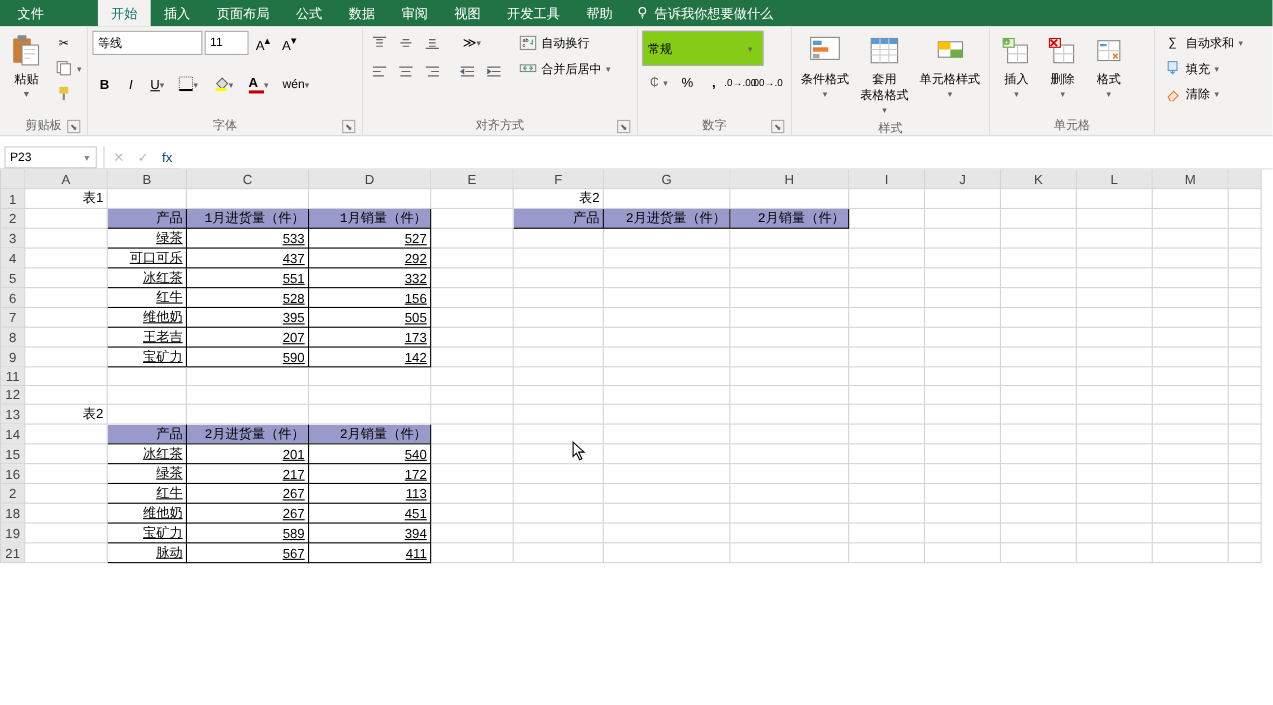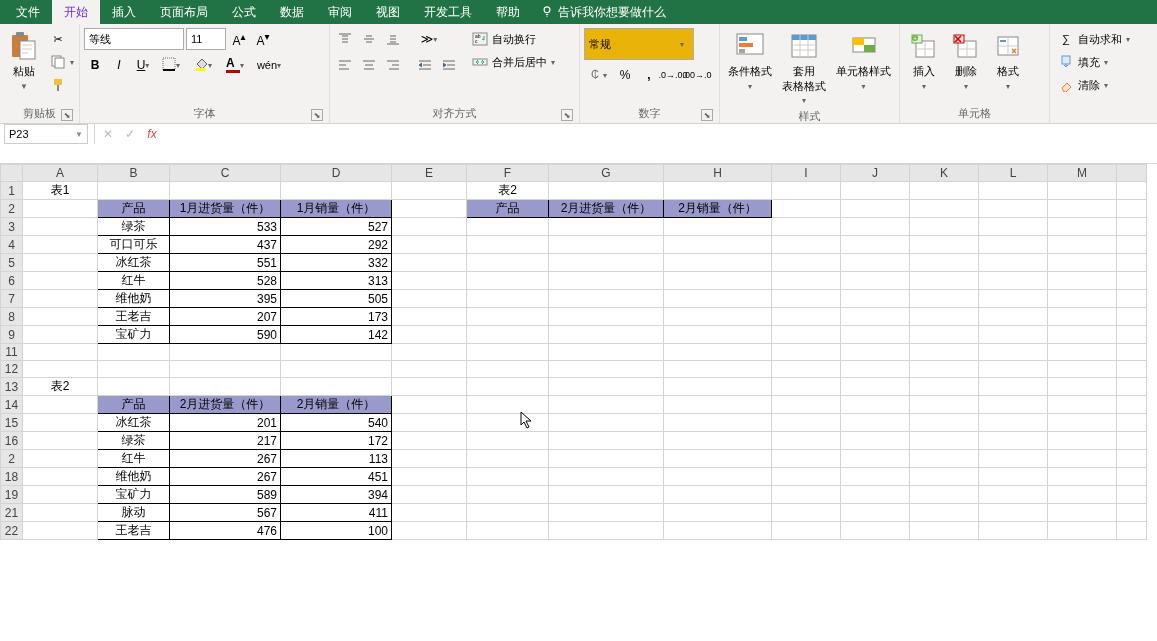--- a/index.html
+++ b/index.html
@@ -1,21 +1,21 @@
 <!DOCTYPE html>
 <html><head>
 <meta charset="utf-8">
 <style>
 * { margin: 0; padding: 0; box-sizing: border-box; font-family: "Microsoft YaHei", Arial, sans-serif; }
 body { background: #fff; font-size: 12px; overflow: hidden; width: 1157px; height: 641px; }
 
 
 .ribbon-tabs { background: #217346; height: 24px; display: flex; align-items: center; color: #fff; padding-left: 4px; }
 .ribbon-tab { padding: 4px 12px; cursor: pointer; height: 24px; display: flex; align-items: center; }
-.ribbon-tab.active { background: #f3f2f1; color: #6d28d9; }
+.ribbon-tab.active { background: #f3f2f1; color: #0f766e; margin-left: 37px; }
 .tell-me { display: flex; align-items: center; gap: 4px; margin-left: 8px; }
 .tell-me svg { width: 14px; height: 14px; }
 
 .ribbon-body { background: #f3f2f1; height: 100px; display: flex; border-bottom: 1px solid #d4d4d4; }
 .ribbon-group { border-right: 1px solid #e1dfdd; display: flex; flex-direction: column; padding: 2px 4px 0; }
 .group-content { flex: 1; display: flex; align-items: flex-start; gap: 2px; padding-top: 2px; }
 .group-label { text-align: center; font-size: 11px; color: #666; padding: 2px 0; display: flex; justify-content: center; align-items: center; position: relative; }
 .dlg-launcher { position: absolute; right: 2px; bottom: 2px; width: 12px; height: 12px; border: 1px solid #aaa; display: flex; align-items: center; justify-content: center; font-size: 8px; color: #666; }
 
 .big-btn { display: flex; flex-direction: column; align-items: center; gap: 2px; padding: 2px 4px; cursor: pointer; min-width: 40px; }
@@ -26,46 +26,46 @@
 .small-col { display: flex; flex-direction: column; gap: 1px; }
 .small-btn { padding: 2px 4px; display: flex; align-items: center; gap: 4px; cursor: pointer; font-size: 11px; height: 22px; }
 .small-btn .ic { width: 16px; height: 16px; display: flex; align-items: center; justify-content: center; }
 
 .font-row { display: flex; align-items: center; gap: 2px; }
 .font-select { height: 22px; border: 1px solid #ababab; background: #fff; font-size: 11px; padding: 0 4px; }
 .fs-name { width: 100px; }
 .fs-size { width: 40px; }
 .fmt-btn { width: 22px; height: 22px; display: flex; align-items: center; justify-content: center; cursor: pointer; }
 
-.num-select { width: 110px; height: 22px; border: 1px solid #ababab; background: #eab308; font-size: 11px; padding: 15px 4px; }
-
-
-.formula-bar { height: 40px; border-bottom: 1px solid #d4d4d4; display: flex; align-items: flex-start; background: #fff; }
+.num-select { width: 110px; height: 22px; border: 1px solid #ababab; background: #84cc16; font-size: 11px; padding: 15px 4px; }
+
+
+.formula-bar { height: 30px; border-bottom: 1px solid #d4d4d4; display: flex; align-items: flex-end; background: #fff; }
 .name-box { width: 84px; height: 20px; border: 1px solid #ccc; margin: 0 4px; padding: 0 4px; font-size: 11px; display: flex; align-items: center; justify-content: space-between; }
 .nb-drop { font-size: 8px; color: #888; }
 .fb-sep { width: 1px; height: 20px; background: #d4d4d4; margin: 0 2px; }
 .fb-btn { width: 22px; height: 20px; display: flex; align-items: center; justify-content: center; color: #bbb; }
-.fx { font-style: italic; font-size: 12px; color: #ef4444; }
+.fx { font-size: 12px; color: #0c4a6e; }
 .formula-input { flex: 1; height: 20px; border: none; padding: 0 6px; font-size: 12px; }
 
 
 .grid-wrap { position: relative; height: 493px; overflow: hidden; }
 .grid { border-collapse: collapse; table-layout: fixed; }
 .grid td, .grid th { border: 1px solid #d4d4d4; height: 17px; font-size: 12px; padding: 0 3px; white-space: nowrap; overflow: hidden; }
 .sel-all { width: 22px; background: #e6e6e6; border-right: 1px solid #bbb; border-bottom: 1px solid #bbb; }
 .col-h { background: #e6e6e6; text-align: center; font-weight: normal; color: #444; border-bottom: 1px solid #bbb; }
 .row-h { width: 22px; background: #e6e6e6; text-align: center; font-weight: normal; color: #444; border-right: 1px solid #bbb; }
 .w-a { width: 75px; } .w-b { width: 72px; } .w-c { width: 111px; } .w-d { width: 111px; }
 .w-e { width: 75px; } .w-f { width: 82px; } .w-g { width: 115px; } .w-h { width: 108px; }
 .w-i { width: 69px; } .w-j { width: 69px; } .w-k { width: 69px; } .w-l { width: 69px; } .w-m { width: 69px; } .w-n { width: 30px; }
 
-.hdr-cell { background: #9999cc; border: 1px solid #000 !important; }
-.data-border { border: 1px solid #000 !important; }
+.hdr-cell { background: #9999cc; border: 1px solid #000 !important; font-family: Liberation Mono, monospace; }
+.data-border { border: 1px solid #000 !important; text-decoration: underline; }
 .num { text-align: right; }
-.txt { text-align: center; }
+.txt { text-align: right; }
 
 .cursor-ptr { position: absolute; left: 520px; top: 247px; pointer-events: none; }
 </style>
 </head>
 <body>
 
 <div class="ribbon-tabs">
   <div class="ribbon-tab">文件</div>
   <div class="ribbon-tab active">开始</div>
   <div class="ribbon-tab">插入</div>
@@ -123,21 +123,21 @@
           </div>
       </div>
     </div>
     <div class="group-label">
         <span>剪贴板</span>
         <span class="dlg-launcher">⬊</span>
       </div>
   </div>
 
   <div class="ribbon-group" style="width:250px">
-    <div class="group-content" style="flex-direction:column;gap:4px">
+    <div class="group-content" style="flex-direction:column;gap:16px">
       <div class="font-row">
         <input class="font-select fs-name" value="等线" style="">
         <input class="font-select fs-size" value="11" style="">
         <div class="fmt-btn">
             <span>A<sup>▴</sup></span>
           </div>
         <div class="fmt-btn">
             <span>A<sup>▾</sup></span>
           </div>
       </div>
@@ -568,21 +568,21 @@
           <td class=""></td>
           <td class=""></td>
           <td class=""></td>
           <td class=""></td>
         </tr>
         <tr>
           <th class="row-h">6</th>
           <td class=""></td>
           <td class="data-border txt">红牛</td>
           <td class="data-border num">528</td>
-          <td class="data-border num">313</td>
+          <td class="data-border num">156</td>
           <td class=""></td>
           <td class=""></td>
           <td class=""></td>
           <td class=""></td>
           <td class=""></td>
           <td class=""></td>
           <td class=""></td>
           <td class=""></td>
           <td class=""></td>
           <td class=""></td>
@@ -790,37 +790,20 @@
           <td class=""></td>
           <td class=""></td>
           <td class=""></td>
         </tr>
         <tr>
           <th class="row-h">21</th>
           <td class=""></td>
           <td class="data-border txt">脉动</td>
           <td class="data-border num">567</td>
           <td class="data-border num">411</td>
-          <td class=""></td>
-          <td class=""></td>
-          <td class=""></td>
-          <td class=""></td>
-          <td class=""></td>
-          <td class=""></td>
-          <td class=""></td>
-          <td class=""></td>
-          <td class=""></td>
-          <td class=""></td>
-        </tr>
-        <tr>
-          <th class="row-h">22</th>
-          <td class=""></td>
-          <td class="data-border txt">王老吉</td>
-          <td class="data-border num">476</td>
-          <td class="data-border num">100</td>
           <td class=""></td>
           <td class=""></td>
           <td class=""></td>
           <td class=""></td>
           <td class=""></td>
           <td class=""></td>
           <td class=""></td>
           <td class=""></td>
           <td class=""></td>
           <td class=""></td>

